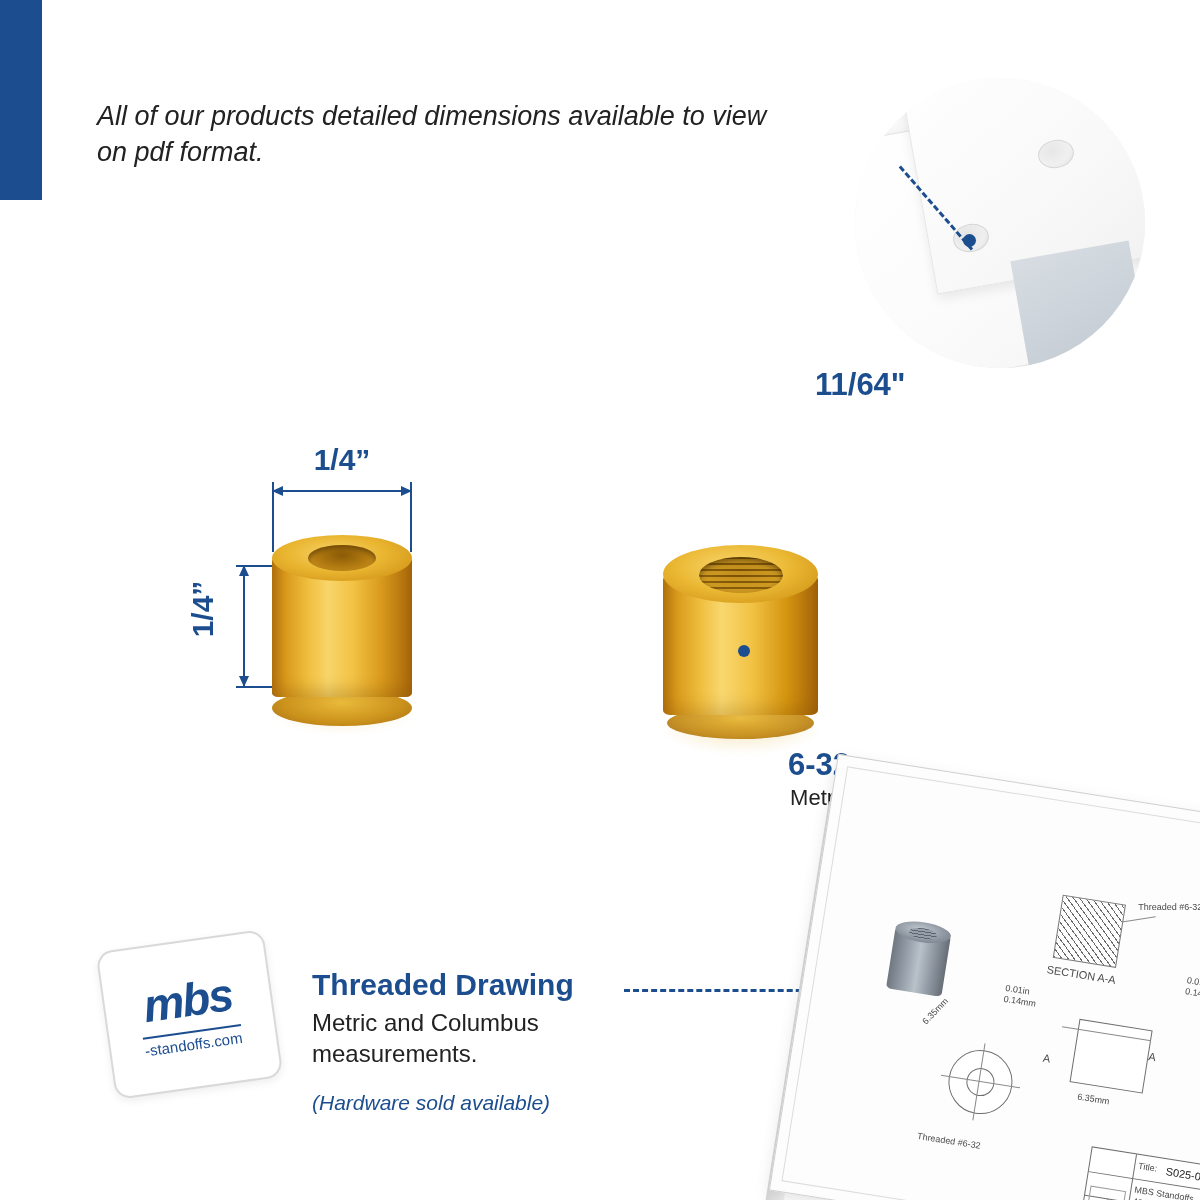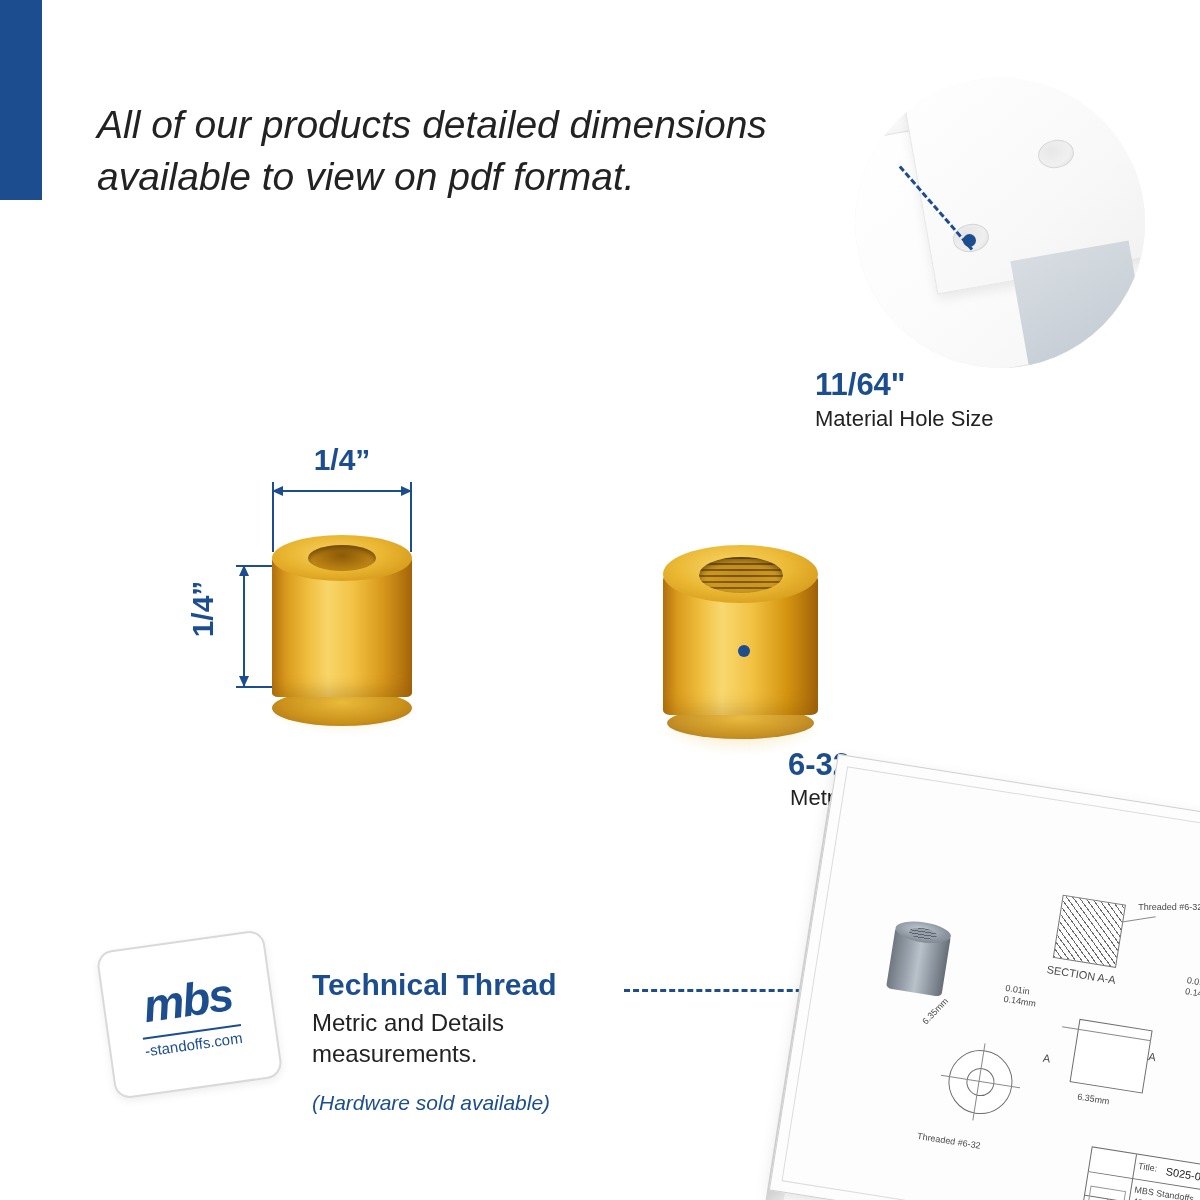--- a/index.html
+++ b/index.html
@@ -40,21 +40,21 @@
   .header h1 {
     margin: 0;
     font-size: 55px;
     font-weight: bold;
     color: #1c4e8f;
     letter-spacing: -0.5px;
     line-height: 1.05;
   }
   .header .subtitle {
     margin: 14px 0 0 0;
-    font-size: 39px;
+    font-size: 27px;
     font-style: italic;
     color: #222222;
     line-height: 1.33;
     font-weight: 400;
   }
 
   
   .photo-hole {
     position: absolute;
     left: 855px;
@@ -619,21 +619,20 @@
     <div class="ph-panel2"></div>
     <div class="ph-grey"></div>
     <div class="ph-hole-b"></div>
     <div class="ph-hole-a"></div>
     <div class="ph-dot"></div>
   </div>
   <div class="dashed-hole"></div>
 
   <div class="callout-hole">
     <div class="big">11/64"</div>
-    <div class="small">Material Hole Size</div>
   </div>
 
   <div class="dim-label-w">1/4”</div>
   <div class="dim-top-tick-l"></div>
   <div class="dim-top-tick-r"></div>
   <div class="dim-top"></div>
 
   <div class="dim-label-h">1/4”</div>
   <div class="dim-left-tick-t"></div>
   <div class="dim-left-tick-b"></div>
@@ -662,22 +661,22 @@
   </div>
 
   <div class="logo">
     <div class="logo-inner">
       <div class="logo-mark">mbs</div>
       <div class="logo-sub">-standoffs.com</div>
     </div>
   </div>
 
   <div class="td-block">
-    <div class="td-title">Technical Thread</div>
-    <div class="td-desc">Metric and Details measurements.</div>
+    <div class="td-title">Threaded Drawing</div>
+    <div class="td-desc">Metric and Columbus measurements.</div>
     <div class="td-note">(Hardware sold available)</div>
   </div>
   <div class="dashed-line"></div>
   <div class="dash-dot"></div>
 
   <div class="sheet-edge"></div>
   <div class="drawing-sheet">
     <div class="ds-inner">
 
       <div class="ds-cyl">

